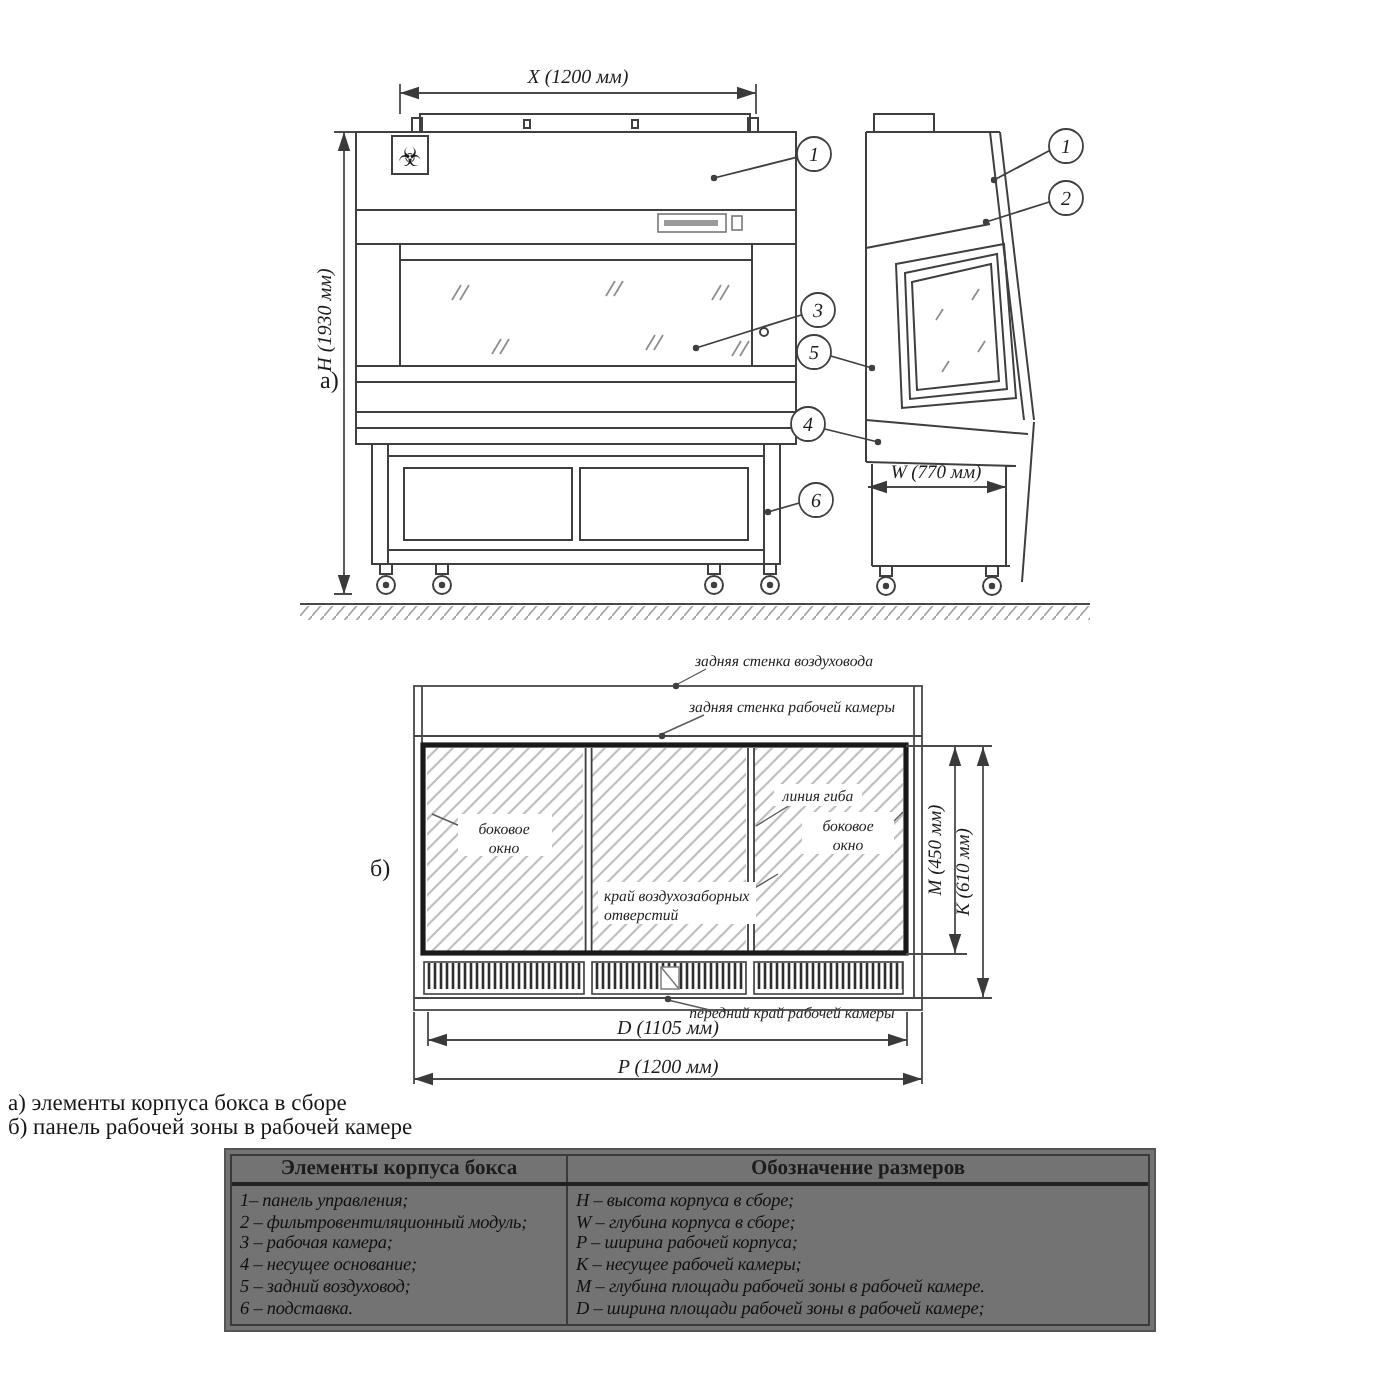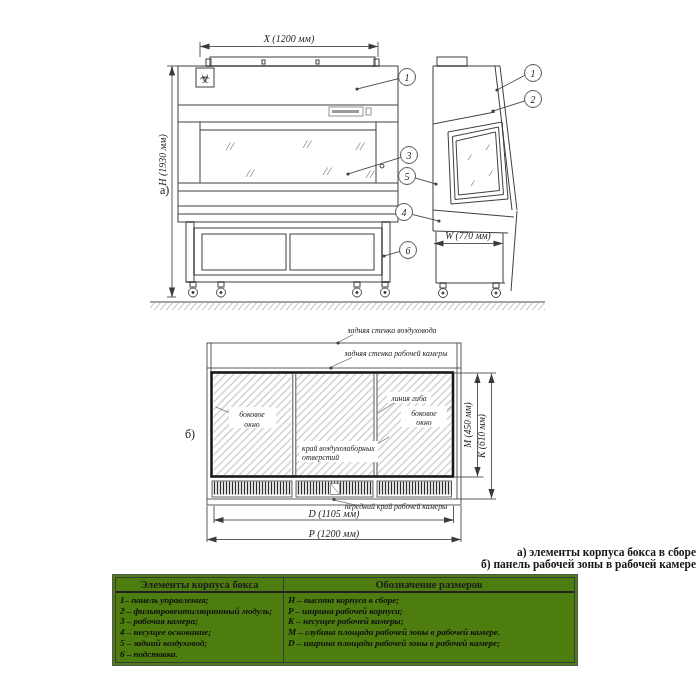--- a/index.html
+++ b/index.html
@@ -1,28 +1,28 @@
 <!DOCTYPE html>
 <html><head>
 <meta charset="utf-8">
 <style>
   html,body{margin:0;padding:0;background:#fff;}
   body{width:700px;height:700px;position:relative;font-family:"Liberation Serif",serif;color:#1c1c1c;}
   .stage{position:absolute;left:0;top:0;width:700px;height:700px;background:#fff;overflow:hidden;}
   .stage > svg{position:absolute;left:0;top:0;}
-  .caption{position:absolute;left:4px;width:692px;text-align:right;font-size:11.5px;line-height:12px;color:#161616;font-weight:bold;}
+  .caption{position:absolute;left:4px;width:692px;text-align:left;font-size:11.5px;line-height:12px;color:#161616;}
   #cap-a{top:546px;}
   #cap-b{top:558px;}
-  .tbl-wrap{position:absolute;left:112px;top:574px;width:466px;border:1px solid #555;padding:2px;background:#4d7c0f;box-sizing:border-box;}
+  .tbl-wrap{position:absolute;left:112px;top:574px;width:466px;border:1px solid #555;padding:2px;background:#737373;box-sizing:border-box;}
   .tbl{border:1px solid #3a3a3a;}
   .tbl-head{display:flex;border-bottom:2px solid #222;}
   .tbl-head .hc{font-weight:bold;font-size:10.5px;line-height:13px;text-align:center;padding:0;}
   .c1{width:168px;border-right:1px solid #3a3a3a;box-sizing:border-box;flex:none;}
   .c2{flex:1;}
-  .tbl-body{display:flex;font-weight:bold;}
+  .tbl-body{display:flex;}
   .cell{padding:2px 3px 3px 4px;}
   .cell div{font-style:italic;font-size:9.2px;line-height:10.7px;white-space:nowrap;color:#101010;letter-spacing:-0.1px;}
   text{fill:#1c1c1c;}
   .dimtxt{font-style:italic;font-size:10px;}
   .dimtxt2{font-style:italic;font-size:9.5px;}
   .lbl{font-style:italic;font-size:7.8px;fill:#222;}
   .cnum{font-style:italic;font-size:10px;}
   .viewlbl{font-size:12px;}
 </style>
 </head>
@@ -267,20 +267,21 @@
       <div class="cell c1">
         <div>1– панель управления;</div>
         <div>2 – фильтровентиляционный модуль;</div>
         <div>3 – рабочая камера;</div>
         <div>4 – несущее основание;</div>
         <div>5 – задний воздуховод;</div>
         <div>6 – подставка.</div>
       </div>
       <div class="cell c2">
         <div>H – высота корпуса в сборе;</div>
+        <div>W – глубина корпуса в сборе;</div>
         <div>P – ширина рабочей корпуса;</div>
         <div>K – несущее рабочей камеры;</div>
         <div>M – глубина площади рабочей зоны в рабочей камере.</div>
         <div>D – ширина площади рабочей зоны в рабочей камере;</div>
       </div>
     </div>
   </div>
 </div>
 
 </div>

